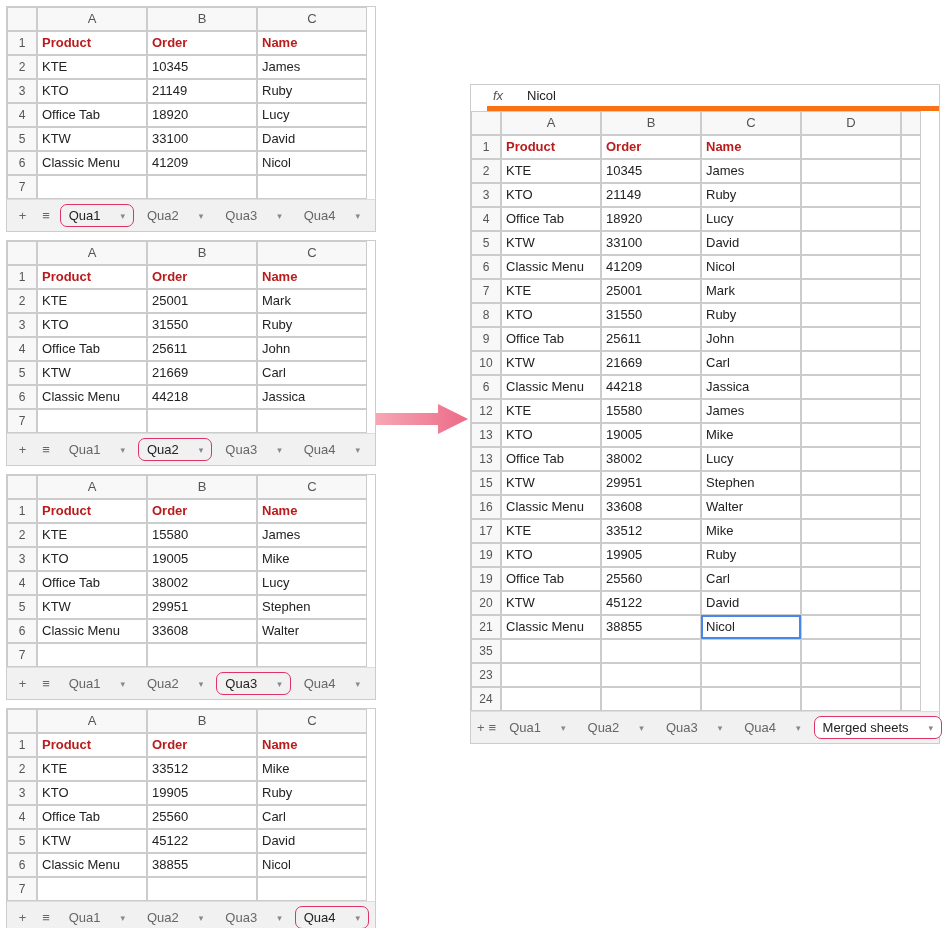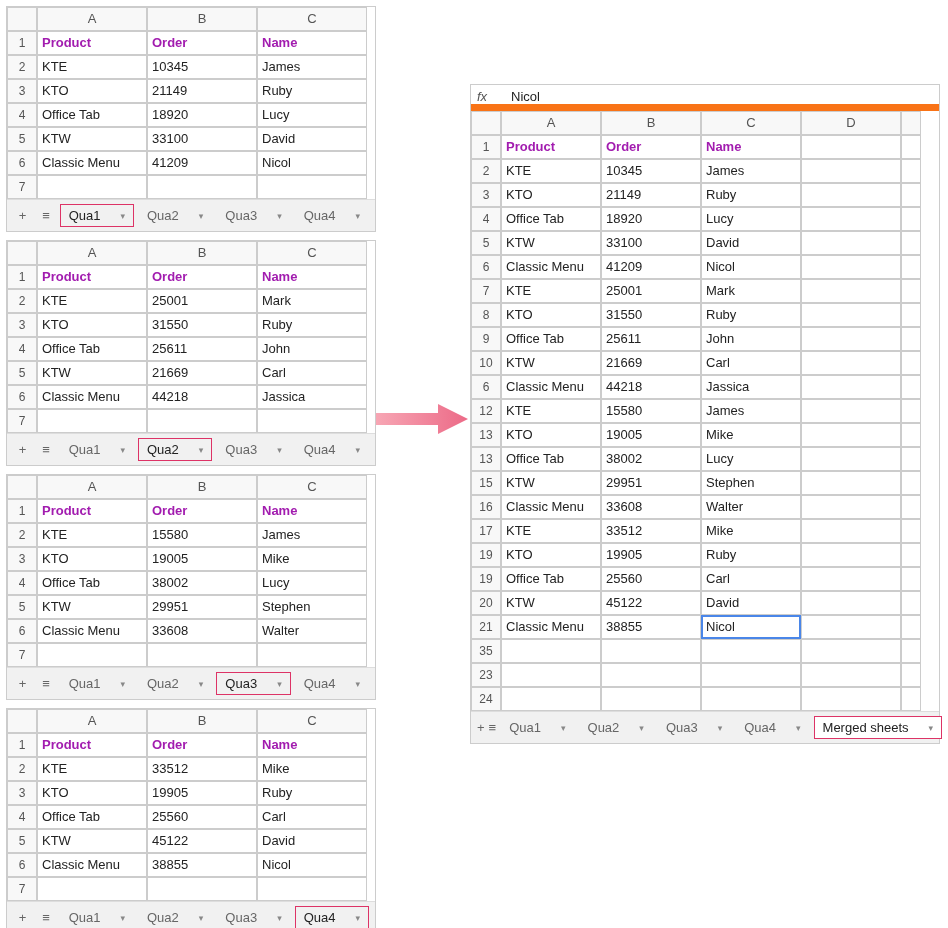--- a/index.html
+++ b/index.html
@@ -10,38 +10,38 @@
     background: #fff;
     color: #222;
   }
   .page { position: relative; width: 936px; }
   .left-col { width: 370px; }
   .right-col { position: absolute; left: 464px; top: 78px; width: 470px; }
 
   .panel { border: 1px solid #ccc; background: #fff; margin-bottom: 8px; }
 
   
-  .fxbar { display:flex; align-items:flex-end; border-bottom:7px solid #f97316; height:26px; padding:0 6px; }
+  .fxbar { display:flex; align-items:center; border-bottom:5px solid #f97316; height:26px; padding:0 6px;margin-left:16px; }
   .fxlbl { font-style: italic; color:#555; width:28px; }
   .fxval { flex:1; padding:0 6px; }
 
   
   .grid { display:grid; }
   .g4 { grid-template-columns: 30px 110px 110px 110px; }
   .g5 { grid-template-columns: 30px 100px 100px 100px 100px 20px; }
   .cell { border: 1px solid #ccc; padding: 3px 4px; background:#fff; min-height:22px; line-height:16px; overflow:hidden; white-space:nowrap;}
   .rownum, .colhdr { background:#f8f8f8; text-align:center; color:#555; }
   .rownum { font-size:12px; }
-  .hdr { font-weight:bold; color:#a21caf; }
+  .hdr { font-weight:bold; color:#b91c1c; }
   .num { text-align:left; }
   .selcell { outline:2px solid #4a86e8; outline-offset:-2px; }
 
   
   .tabbar { display:flex; align-items:center; background:#f1f1f1; padding:4px 6px; gap:4px; border-top:1px solid #ddd; }
-  .tabbtn { display:flex; align-items:center; gap:20px; padding:3px 8px; border:1px solid transparent; border-radius:0; color:#666; cursor:pointer; white-space:nowrap; }
+  .tabbtn { display:flex; align-items:center; gap:20px; padding:3px 8px; border:1px solid transparent; border-radius:7px; color:#666; cursor:pointer; white-space:nowrap; }
   .tabbtn.active { border-color:#d36; color:#222; }
   .tabbtn.merged { border-color:#d36; color:#222; background:#fff;align-items:center; }
   .tabdd { font-size:9px; color:#888; }
   .iconbtn { width:22px; text-align:center; color:#666; cursor:pointer; }
 
   
   .arrow { position:absolute; left:370px; top:396px; width:92px; height:34px; pointer-events:none;}
 </style>
 </head>
 <body>

